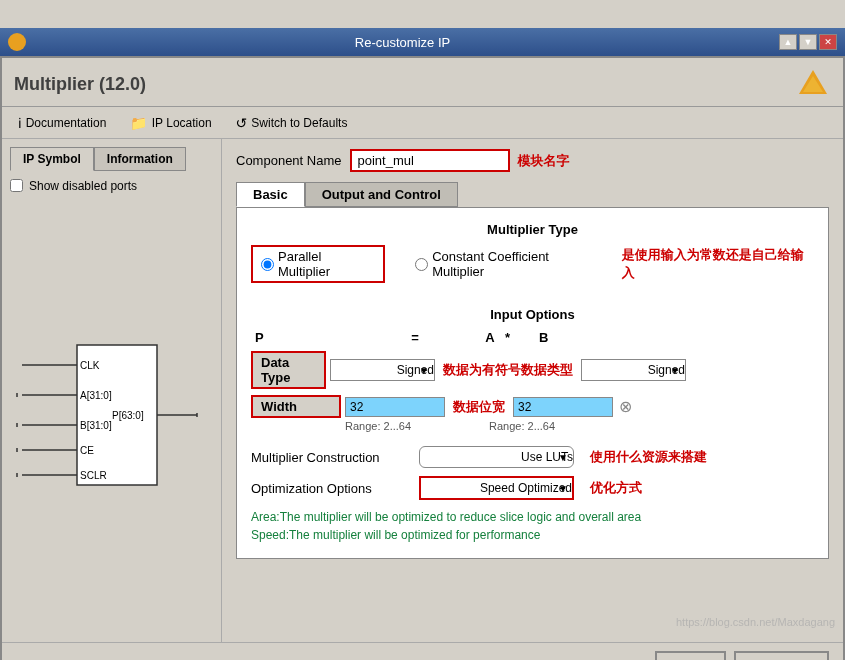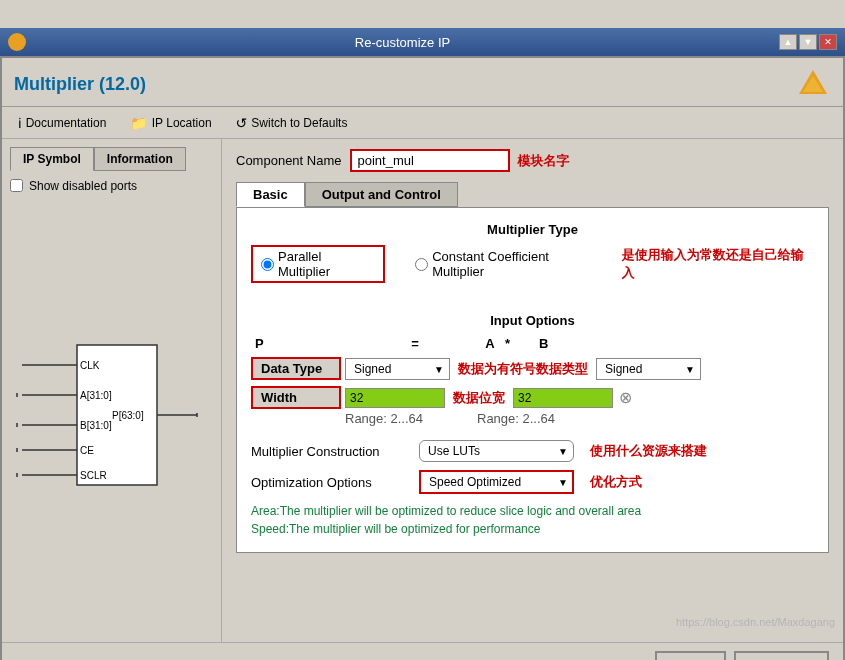--- a/index.html
+++ b/index.html
@@ -62,21 +62,21 @@
       background: #d4d0c8;
       padding: 8px 12px 4px 12px;
       display: flex;
       align-items: center;
       justify-content: space-between;
       border-bottom: 1px solid #999;
     }
     .window-title-text {
       font-size: 18px;
       font-weight: bold;
-      color: #0369a1;
+      color: #404040;
     }
     .logo-icon {
       width: 36px; height: 36px;
     }
 
     
     .toolbar {
       background: #d4d0c8;
       padding: 4px 12px;
       display: flex;
@@ -235,38 +235,39 @@
     }
     .input-label-box {
       border: 2px solid #cc0000;
       padding: 2px 8px;
       font-size: 13px;
       font-weight: bold;
       background: #d4d0c8;
     }
     .number-input {
       border: 1px solid #888;
-      background: #84cc16;
+      background: #7dd3fc;
       padding: 2px 4px;
       font-size: 12px;
       width: 80px;
     }
     .option-label {
       font-size: 13px;
       width: 160px;
     }
     .select-box {
       border: 1px solid #888;
       background: white;
-      padding: 3px 8px;
+      padding: 3px 0;
       font-size: 12px;
       width: 160px;
       appearance: none;
       -webkit-appearance: none;
       position: relative;
+      text-align: right;
     }
     .select-wrapper {
       position: relative;
       display: inline-block;
     }
     .select-wrapper::after {
       content: '▼';
       position: absolute;
       right: 6px;
       top: 50%;
@@ -428,21 +429,21 @@
         </div>
 
         <div class="inner-tabs">
           <div class="inner-tab active">Basic</div>
           <div class="inner-tab">Output and Control</div>
         </div>
 
         <div class="tab-content">
 
           <div class="section-title">Multiplier Type</div>
-          <div style="display:flex;align-items:center;gap:10px;margin-bottom:30px;">
+          <div style="display:flex;align-items:center;gap:10px;margin-bottom:24px;">
             <div class="radio-row" style="margin-bottom:0;">
               <div class="radio-option radio-highlight">
                 <input type="radio" name="mult_type" checked="" style="">
                 <span>Parallel Multiplier</span>
               </div>
               <div class="radio-option" style="margin-left:10px;">
                 <input type="radio" name="mult_type" style="">
                 <span>Constant Coefficient Multiplier</span>
               </div>
             </div>
@@ -454,21 +455,21 @@
           <div class="input-options-header">
             <span>P</span>
             <span style="text-align:center;">=</span>
             <span style="text-align:center;">A</span>
             <span>
               <span>*</span>&nbsp;&nbsp;&nbsp;&nbsp;&nbsp;&nbsp;&nbsp;&nbsp;<span>B</span>
             </span>
           </div>
 
           <div style="display:flex;align-items:center;gap:4px;margin-bottom:6px;">
-            <div class="input-label-box" style="width:90px;">Data Type</div>
+            <div class="input-label-box" style="width:75px;">Data Type</div>
             <div class="select-wrapper">
               <select class="select-box" style="width:105px;">
                 <option>Signed</option>
                 <option>Unsigned</option>
               </select>
             </div>
             <span class="annot" style="margin-left:4px;">数据为有符号数据类型</span>
             <div class="select-wrapper" style="margin-left:4px;">
               <select class="select-box" style="width:105px;">
                 <option>Signed</option>
@@ -478,21 +479,21 @@
           </div>
 
           <div style="display:flex;align-items:center;gap:4px;margin-bottom:2px;">
             <div class="input-label-box" style="width:90px;">Width</div>
             <input class="number-input" type="text" value="32" style="width: 100px; border: 1px solid rgb(136, 136, 136);">
             <span class="annot" style="margin-left:4px;">数据位宽</span>
             <input class="number-input" type="text" value="32" style="width: 100px; border: 1px solid rgb(136, 136, 136); margin-left: 4px;">
             <span style="font-size:16px;color:#888;margin-left:2px;">⊗</span>
           </div>
 
-          <div style="display:flex;gap:4px;margin-bottom:14px;font-size:13px;color:#555;padding-left:94px;">
+          <div style="display:flex;gap:16px;margin-bottom:14px;font-size:11px;color:#555;padding-left:94px;">
             <span style="width:100px;">Range: 2...64</span>
             <span style="margin-left:28px;">Range: 2...64</span>
           </div>
 
           <div style="display:flex;align-items:center;gap:8px;margin-bottom:8px;">
             <span class="option-label">Multiplier Construction</span>
             <div class="select-wrapper">
               <select class="select-box" style="width:155px;border-radius:6px;">
                 <option>Use LUTs</option>
                 <option>Use Mults</option>

